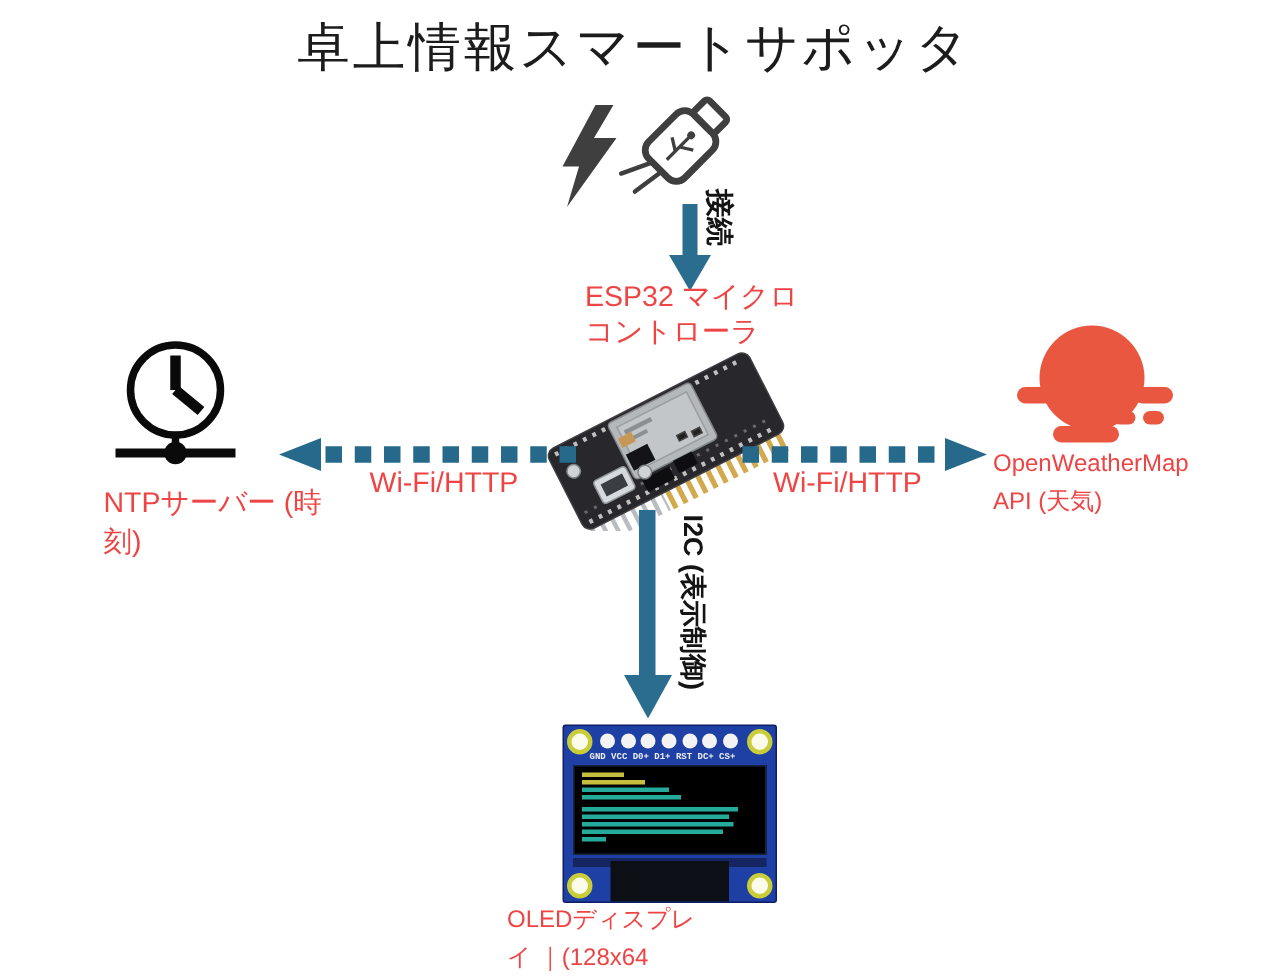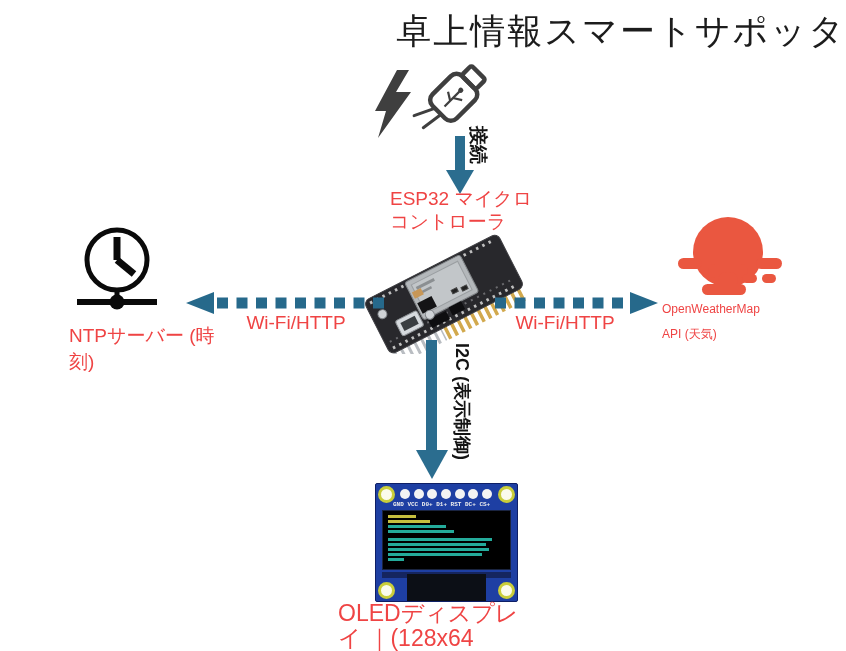--- a/index.html
+++ b/index.html
@@ -4,27 +4,27 @@
 <style>
   html,body { margin:0; padding:0; background:#fff; }
   #stage {
     position:relative; width:846px; height:651px; background:#ffffff;
     font-family:"Liberation Sans","DejaVu Sans",sans-serif; overflow:hidden;
     color:#111;
   }
   .abs { position:absolute; }
   .label { font-weight:normal; color:#ef4444; white-space:pre-line; }
   #title {
-    left:0; right:0; top:8px; text-align:right;
+    left:0; right:0; top:8px; text-align:center;
     font-size:35px; font-weight:400; letter-spacing:2px; color:#1c1c1c;
   }
   #esp32-label { left:390px; top:187px; font-size:19px; line-height:23px; }
   #ntp-label   { left:45px;  top:323px; font-size:19px; line-height:26px;margin-left:24px; }
-  #owm-label   { left:662px; top:297px; font-size:12px; line-height:25px; }
-  #oled-label  { left:338px; top:601px; font-size:23px; line-height:25px; }
+  #owm-label   { left:662px; top:297px; font-size:16px; line-height:25px; }
+  #oled-label  { left:338px; top:601px; font-size:16px; line-height:25px; }
   #left-wifi-label  { left:214px; top:312px; width:164px; text-align:center; font-size:19px; }
   #right-wifi-label { left:487px; top:312px; width:156px; text-align:center; font-size:19px; }
   .vtext {
     font-weight:bold; font-size:19px; line-height:22px; white-space:nowrap;
     transform:rotate(90deg); transform-origin:left top; color:#141414;
   }
   #connect-label { left:489px; top:126px; }
   #i2c-label     { left:472px; top:343px; font-size:18px; line-height:21px; }
 
   

